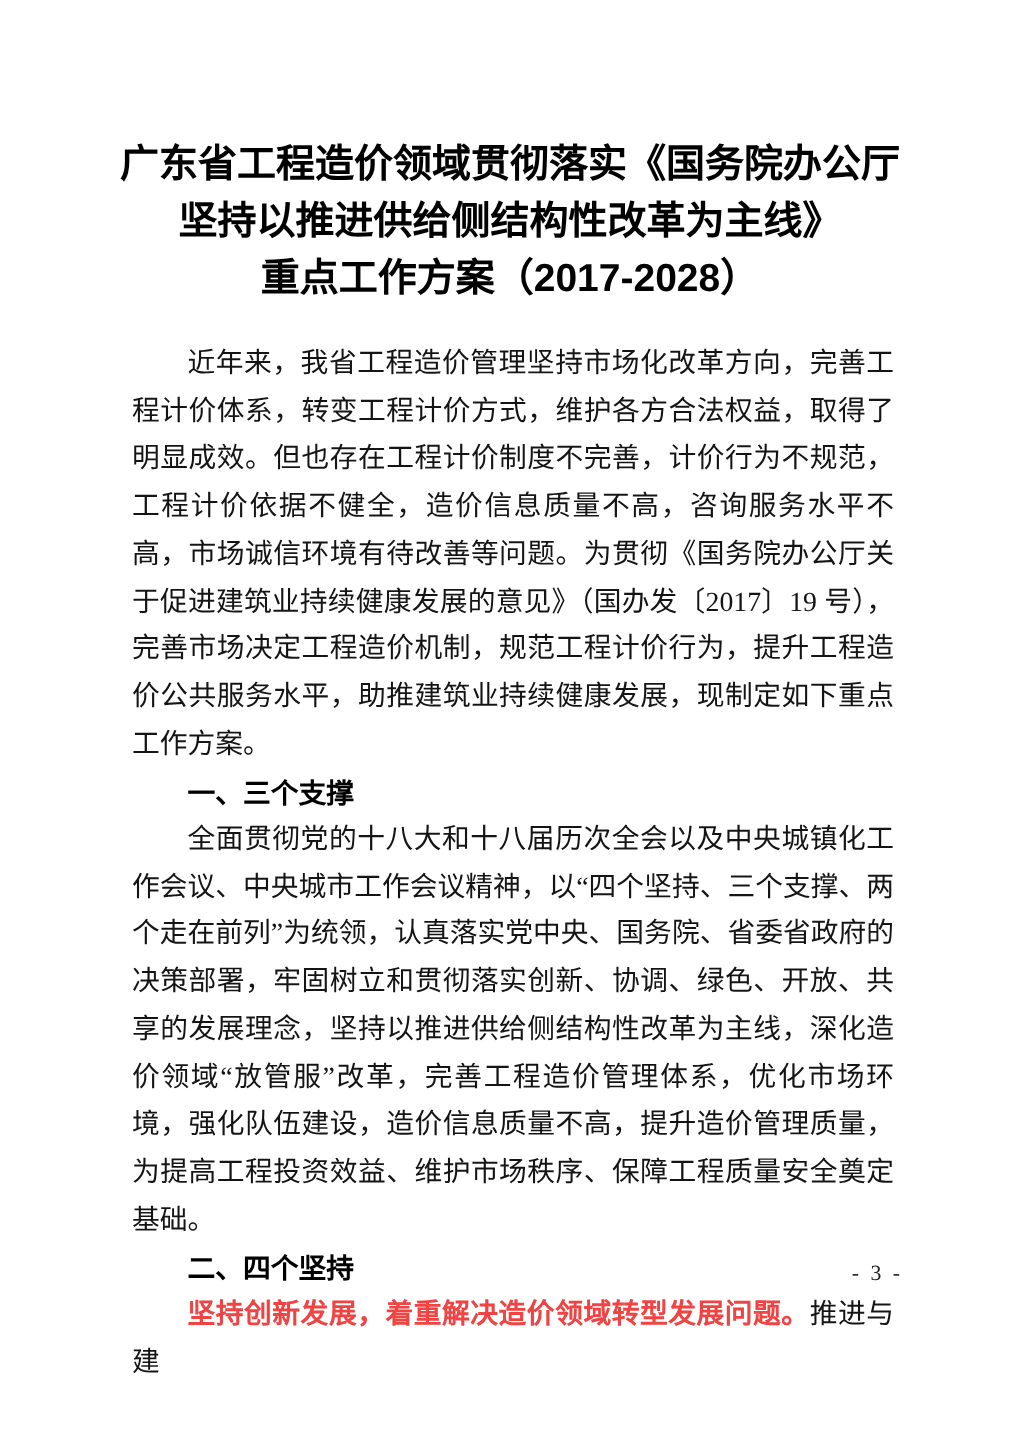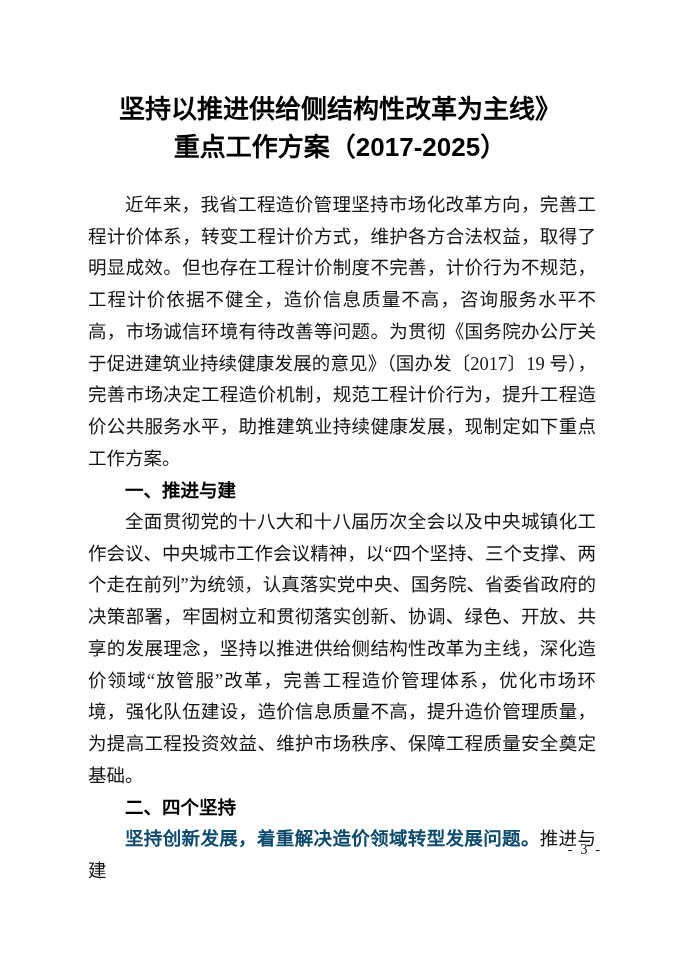--- a/index.html
+++ b/index.html
@@ -39,45 +39,46 @@
   }
   .section-heading {
     margin: 0;
     text-indent: 2em;
     font-family: "Liberation Sans", sans-serif;
     font-weight: 700;
     color: #000000;
   }
   .bold-run {
     font-weight: 700;
-    color: #0c4a6e;
+    color: #ef4444;
   }
   .page-number {
     position: absolute;
     top: 841px;
     right: 78px;
     font-size: 14.5px;
     letter-spacing: 2px;
     color: #222222;
     font-family: "Liberation Serif", serif;
   }
 </style>
 </head>
 <body>
 
 <div class="page">
 
   <div class="title-block">
+    <div>广东省工程造价领域贯彻落实《国务院办公厅</div>
     <div>坚持以推进供给侧结构性改革为主线》</div>
-    <div>重点工作方案（2017-2025）</div>
+    <div>重点工作方案（2017-2028）</div>
   </div>
 
   <div class="content">
     <p class="para">近年来，我省工程造价管理坚持市场化改革方向，完善工程计价体系，转变工程计价方式，维护各方合法权益，取得了明显成效。但也存在工程计价制度不完善，计价行为不规范，工程计价依据不健全，造价信息质量不高，咨询服务水平不高，市场诚信环境有待改善等问题。为贯彻《国务院办公厅关于促进建筑业持续健康发展的意见》（国办发〔2017〕19 号），完善市场决定工程造价机制，规范工程计价行为，提升工程造价公共服务水平，助推建筑业持续健康发展，现制定如下重点工作方案。</p>
-    <p class="section-heading">一、推进与建</p>
+    <p class="section-heading">一、三个支撑</p>
     <p class="para">全面贯彻党的十八大和十八届历次全会以及中央城镇化工作会议、中央城市工作会议精神，以“四个坚持、三个支撑、两个走在前列”为统领，认真落实党中央、国务院、省委省政府的决策部署，牢固树立和贯彻落实创新、协调、绿色、开放、共享的发展理念，坚持以推进供给侧结构性改革为主线，深化造价领域“放管服”改革，完善工程造价管理体系，优化市场环境，强化队伍建设，造价信息质量不高，提升造价管理质量，为提高工程投资效益、维护市场秩序、保障工程质量安全奠定基础。</p>
     <p class="section-heading">二、四个坚持</p>
     <p class="para"><span class="bold-run">坚持创新发展，着重解决造价领域转型发展问题。</span><span>推进与建</span></p>
   </div>
 
   <div class="page-number">- 3 -</div>
 
 </div>
 
 </body></html>

